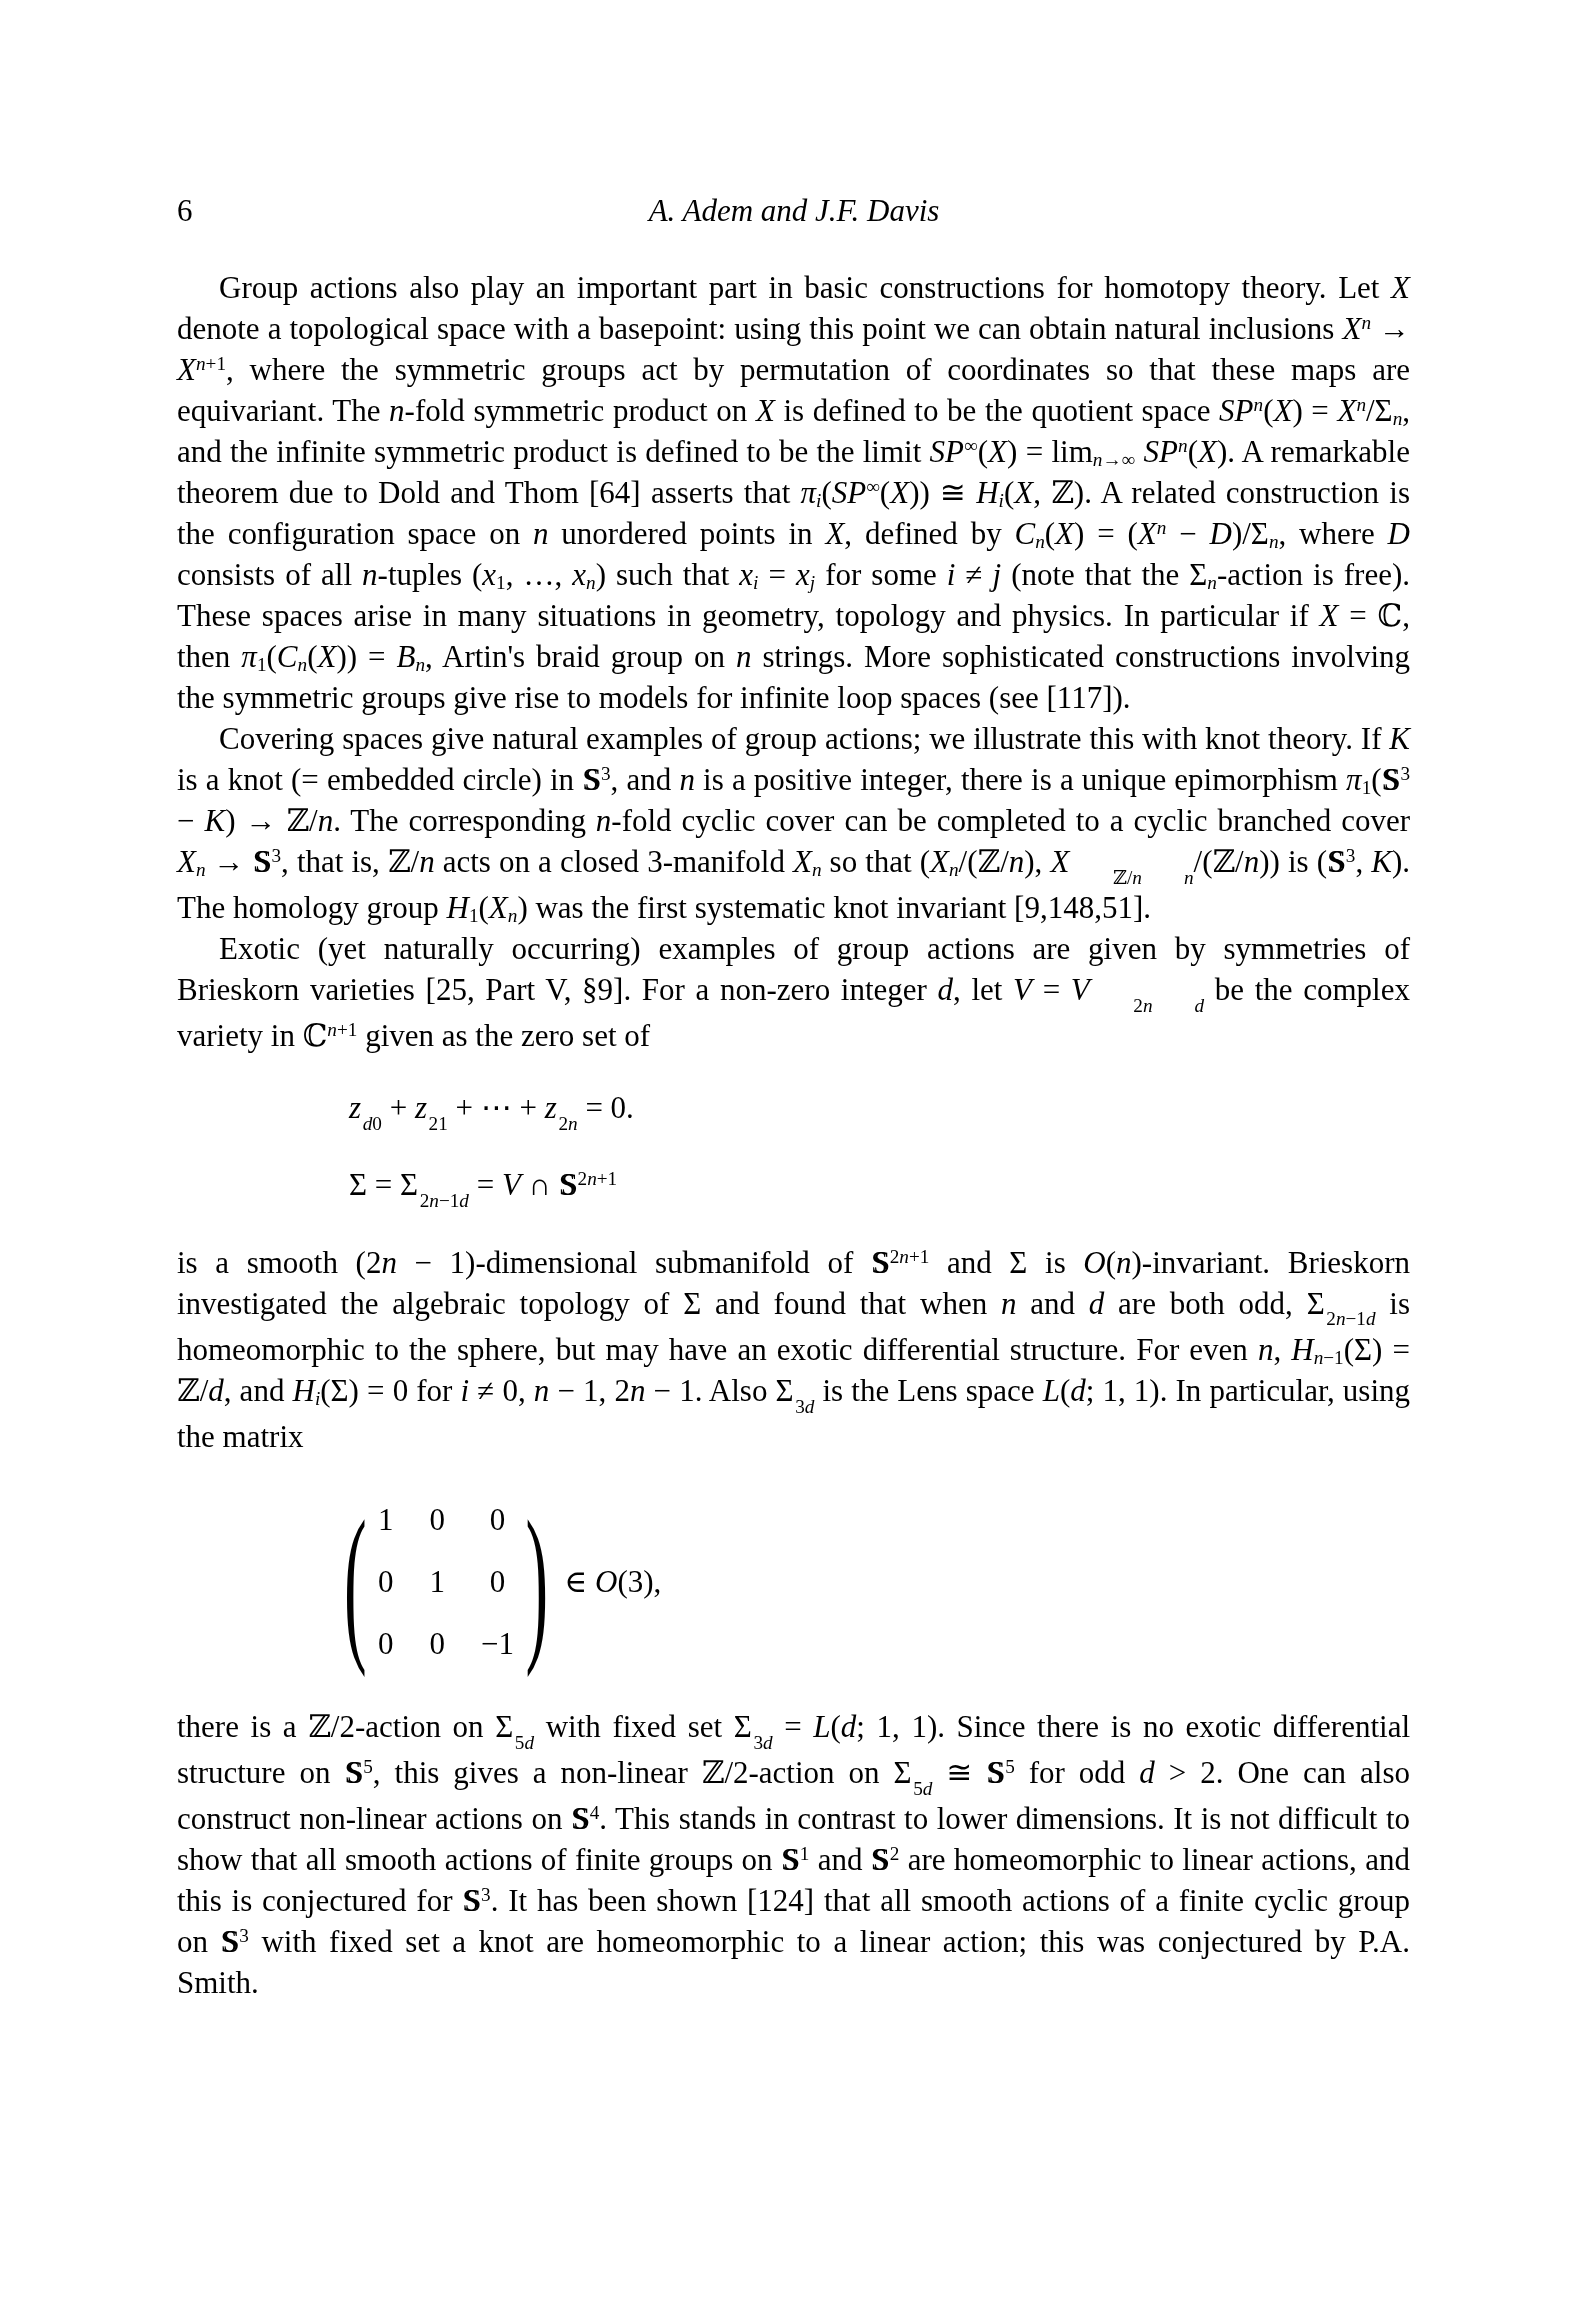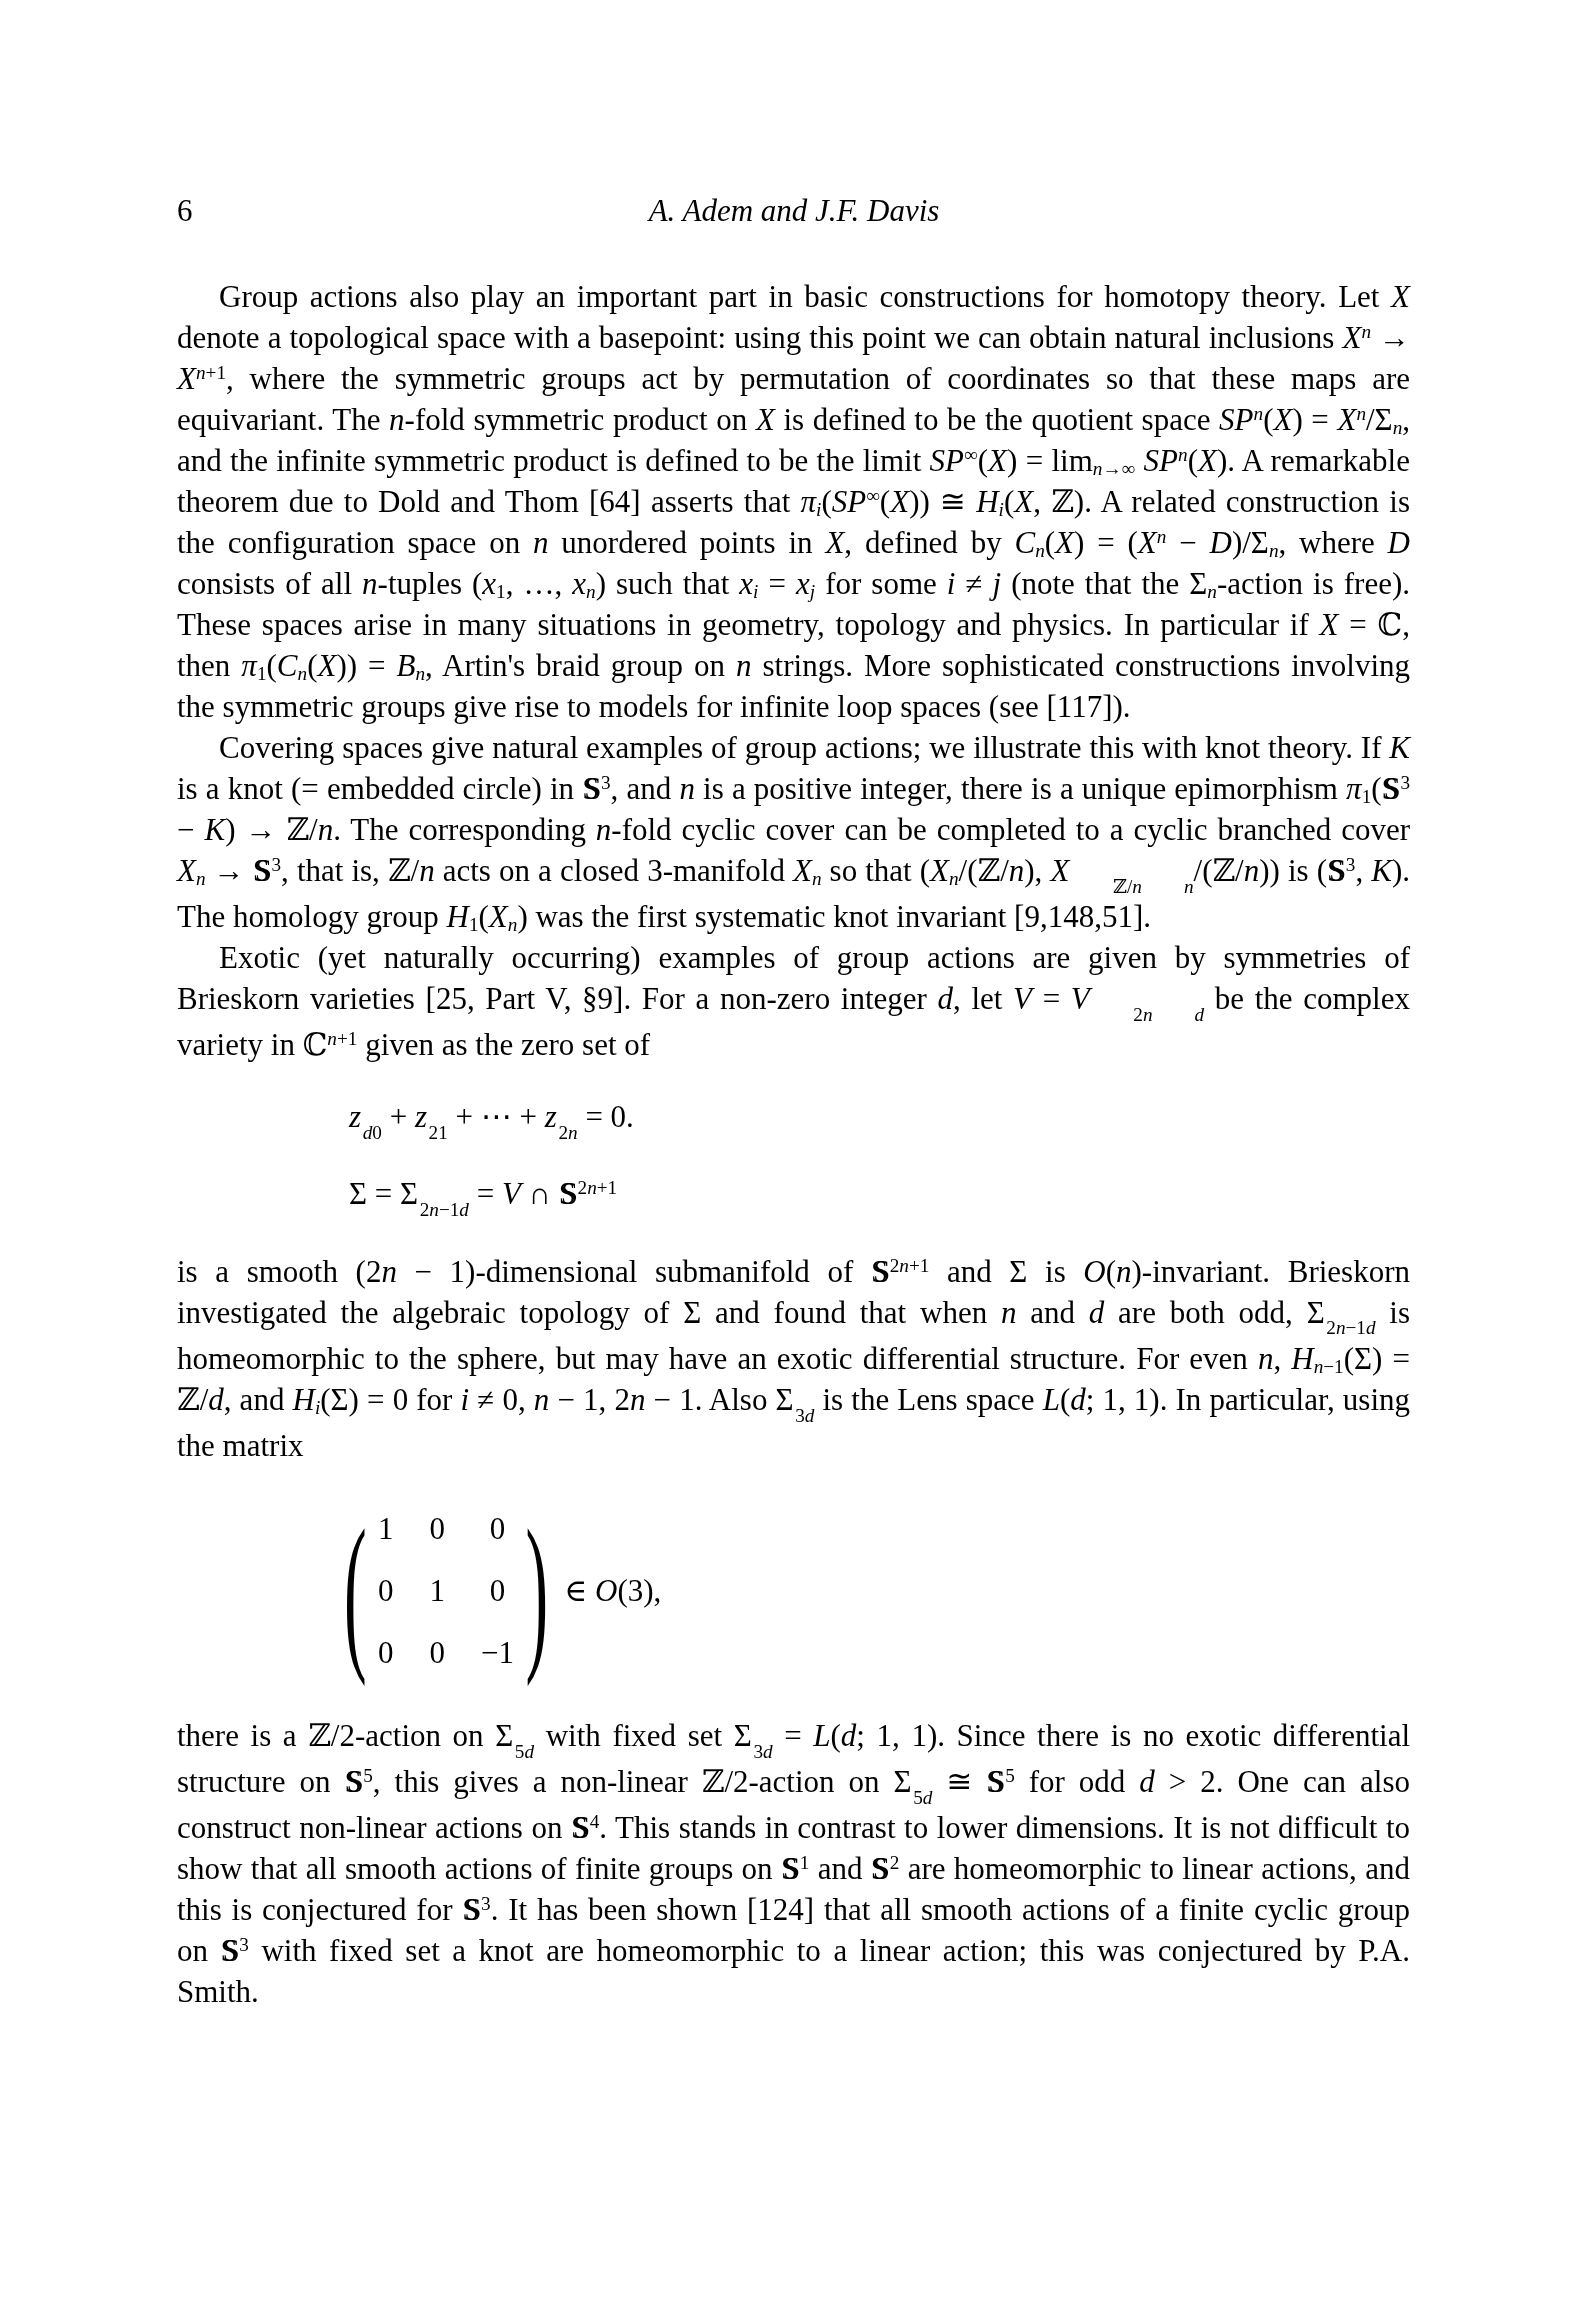--- a/index.html
+++ b/index.html
@@ -23,21 +23,21 @@
   }
   .pagenum { position: absolute; left: 0; top: 0; }
   .runhead {
     position: absolute;
     left: 0; right: 0;
     text-align: center;
     font-style: italic;
   }
   .content {
     position: absolute;
-    top: 276px;
+    top: 267px;
     left: 177px;
     width: 1233px;
     font-size: 31px;
     line-height: 41px;
     text-align: justify;
   }
   .content p { margin: 0; }
   p.ind { text-indent: 42px; }
   i { font-style: italic; }
   sup, sub { font-size: 62%; line-height: 0; }

